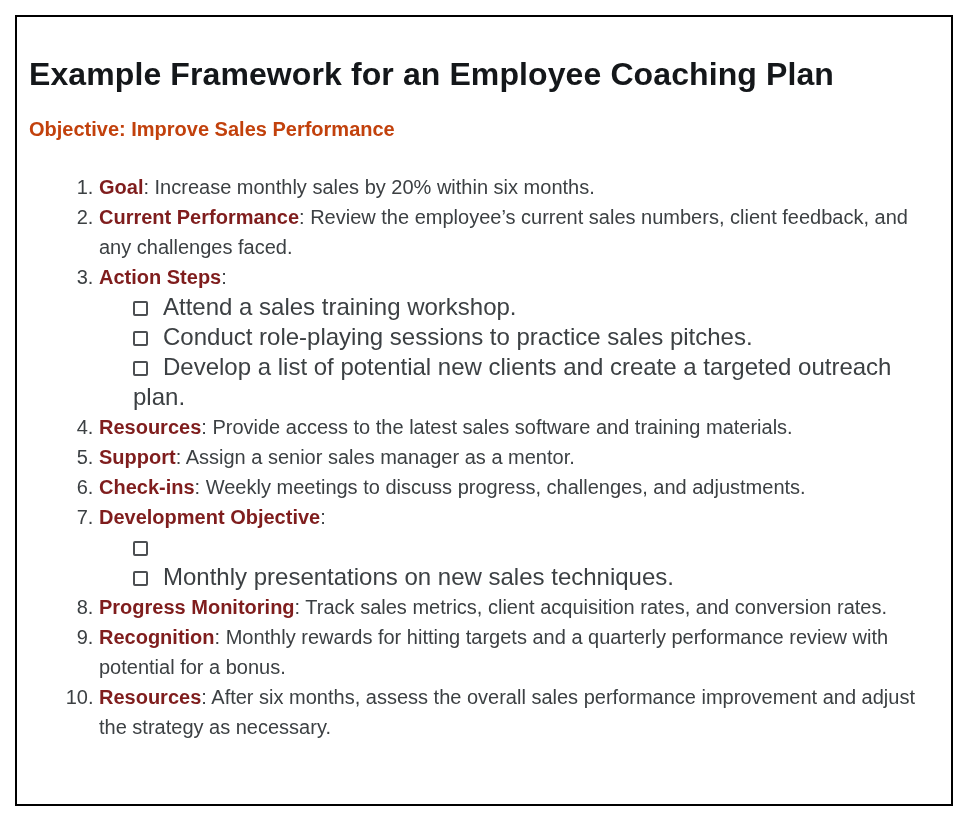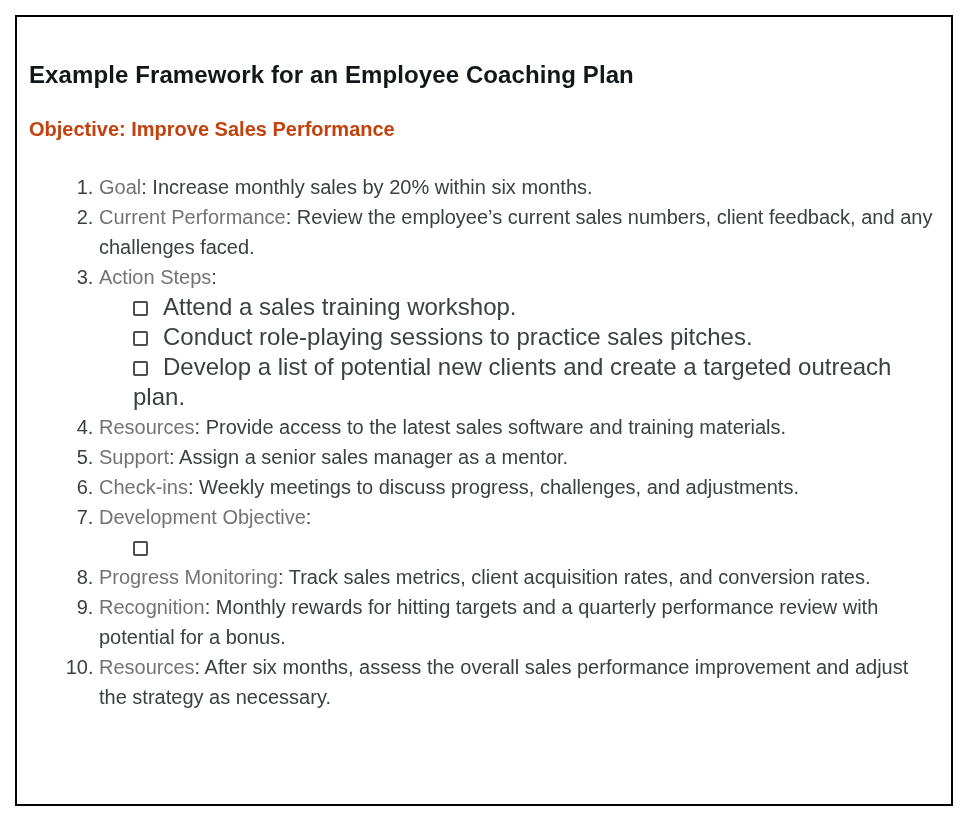--- a/index.html
+++ b/index.html
@@ -21,21 +21,21 @@
     top: 15px;
     width: 938px;
     height: 791px;
     box-sizing: border-box;
     border: 2px solid #000000;
     background: #ffffff;
     padding: 42px 14px 12px 12px;
   }
   .doc-title {
     margin: 0 0 24px 0;
-    font-size: 24px;
+    font-size: 32px;
     line-height: 31px;
     font-weight: 700;
     color: #14171a;
     letter-spacing: 0.1px;
   }
   .objective {
     margin: 0;
     font-size: 20px;
     line-height: 30px;
     font-weight: 700;
@@ -46,22 +46,22 @@
     padding: 0 0 0 70px;
     font-size: 20px;
     line-height: 30px;
     color: #3c4043;
   }
   ol.plan > li {
     padding: 0;
     margin: 0;
   }
   ol.plan strong {
-    color: #737373;
-    font-weight: 400;
+    color: #7f1d1d;
+    font-weight: 700;
   }
   ul.checklist {
     list-style: none;
     margin: 0;
     padding: 0 0 0 34px;
     font-size: 24px;
     line-height: 30px;
     color: #3c4043;
   }
   ul.checklist > li {
@@ -94,19 +94,20 @@
         <li><strong>Action Steps</strong><span>:</span><ul class="checklist">
             <li><span class="checkbox" role="checkbox" aria-checked="false"></span><span>Attend a sales training workshop.</span></li>
             <li><span class="checkbox" role="checkbox" aria-checked="false"></span><span>Conduct role-playing sessions to practice sales pitches.</span></li>
             <li><span class="checkbox" role="checkbox" aria-checked="false"></span><span>Develop a list of potential new clients and create a targeted outreach plan.</span></li>
           </ul></li>
         <li><strong>Resources</strong><span>: Provide access to the latest sales software and training materials.</span></li>
         <li><strong>Support</strong><span>: Assign a senior sales manager as a mentor.</span></li>
         <li><strong>Check-ins</strong><span>: Weekly meetings to discuss progress, challenges, and adjustments.</span></li>
         <li><strong>Development Objective</strong><span>:</span><ul class="checklist">
             <li><span class="checkbox" role="checkbox" aria-checked="false"></span></li>
+            <li><span class="checkbox" role="checkbox" aria-checked="false"></span><span>Monthly presentations on new sales techniques.</span></li>
           </ul></li>
         <li><strong>Progress Monitoring</strong><span>: Track sales metrics, client acquisition rates, and conversion rates.</span></li>
         <li><strong>Recognition</strong><span>: Monthly rewards for hitting targets and a quarterly performance review with potential for a bonus.</span></li>
         <li><strong>Resources</strong><span>: After six months, assess the overall sales performance improvement and adjust the strategy as necessary.</span></li>
       </ol>
   </div>
 </div>
 
 </body></html>

